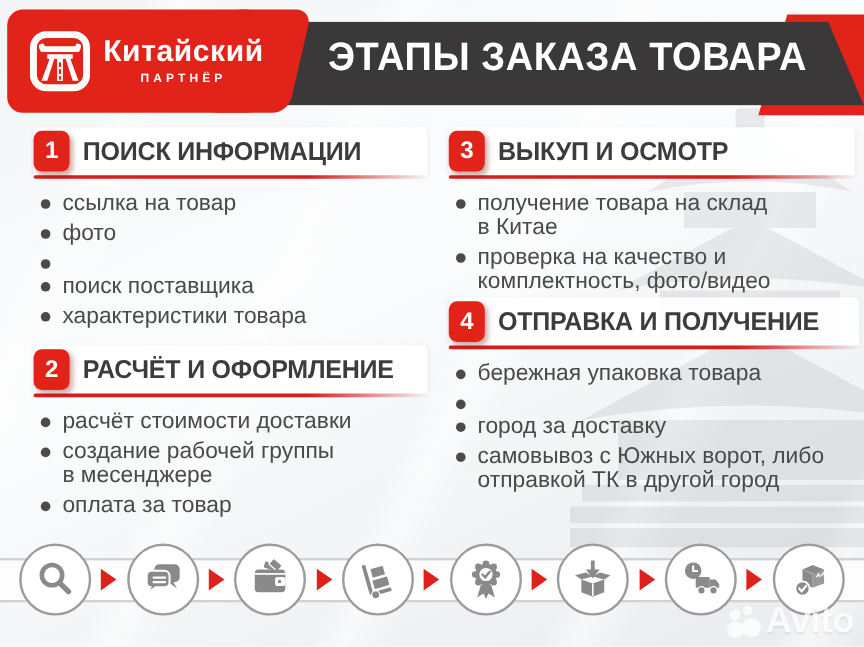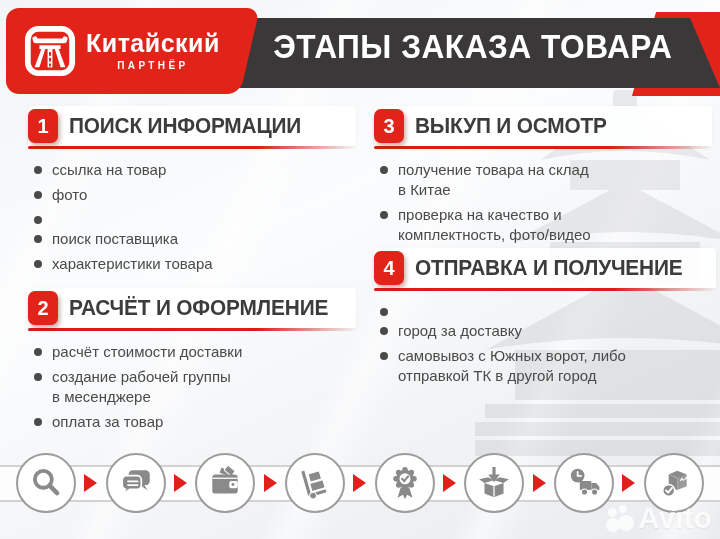--- a/index.html
+++ b/index.html
@@ -41,21 +41,21 @@
   .sec-badge{width:30px;height:34px;border-radius:7px;background:#e2231a;color:#fff;
     display:flex;align-items:center;justify-content:center;font-size:20px;font-weight:800;
     box-shadow:2px 3px 4px rgba(120,20,15,.35);flex:0 0 auto;}
   .sec-title{margin-left:11px;font-size:21.5px;font-weight:800;color:#3c3c3c;
     letter-spacing:-.2px;transform:scaleX(.97);transform-origin:left;white-space:nowrap;}
   .sec-underline{height:3px;border-radius:2px;
     background:linear-gradient(90deg,#d71f1a 0%,#d71f1a 70%,rgba(215,31,26,0) 100%);}
   .sec-list{list-style:none;margin:11px 0 0 6px;padding:0;}
   .sec-list li{display:flex;align-items:flex-start;margin-bottom:5px;}
   .dot{width:8px;height:8px;border-radius:50%;background:#4a4a4a;margin:6px 10px 0 0;flex:0 0 auto;}
-  .item-text{font-size:15px;line-height:20px;color:#4a4a4a;white-space:pre-line;}
+  .item-text{font-size:19px;line-height:20px;color:#4a4a4a;white-space:pre-line;}
 
   
   .band{position:absolute;left:0;right:0;top:465px;height:37px;background:#fdfdfd;
     border-top:2px solid #d2d2d2;border-bottom:2px solid #d2d2d2;}
   .process{position:absolute;left:16px;right:16px;top:452px;height:62px;
     display:flex;align-items:center;justify-content:space-between;}
   .circle{width:60px;height:60px;border-radius:50%;background:#fff;border:2.5px solid #9c9c9c;
     display:flex;align-items:center;justify-content:center;flex:0 0 auto;}
   .arrow{width:0;height:0;border-left:13px solid #e0201b;
     border-top:9px solid transparent;border-bottom:9px solid transparent;flex:0 0 auto;}
@@ -192,20 +192,24 @@
 
   <div class="section sec-4">
     <div class="sec-header">
       <div class="sec-badge">4</div>
       <div class="sec-title">ОТПРАВКА И ПОЛУЧЕНИЕ</div>
     </div>
     <div class="sec-underline"></div>
     <ul class="sec-list">
       <li>
           <span class="dot"></span>
+          <span class="item-text">бережная упаковка товара</span>
+        </li>
+      <li>
+          <span class="dot"></span>
         </li>
       <li>
           <span class="dot"></span>
           <span class="item-text">город за доставку</span>
         </li>
       <li>
           <span class="dot"></span>
           <span class="item-text">самовывоз с Южных ворот, либо
 отправкой ТК в другой город</span>
         </li>

